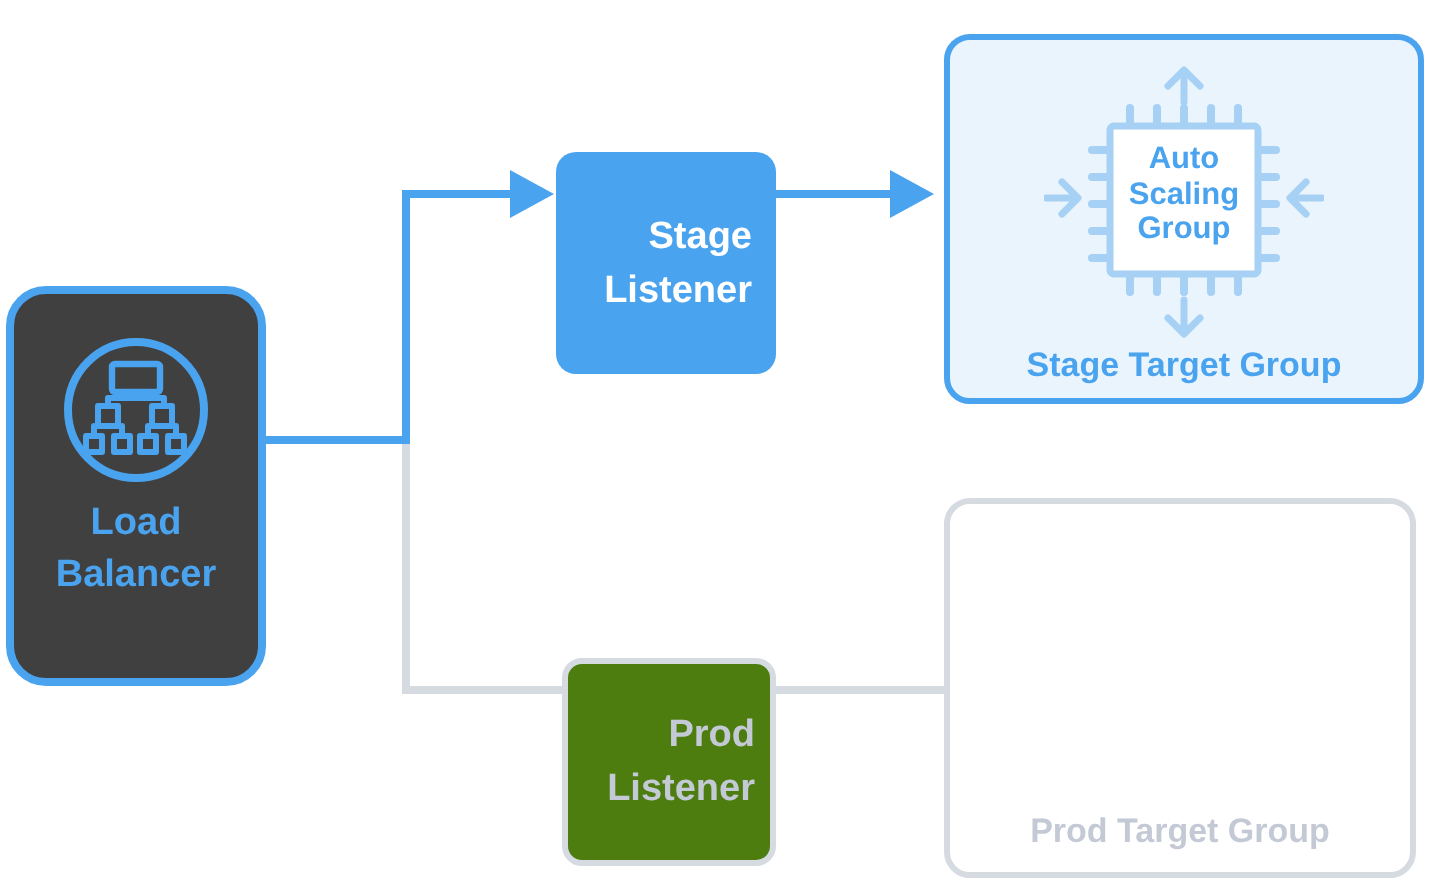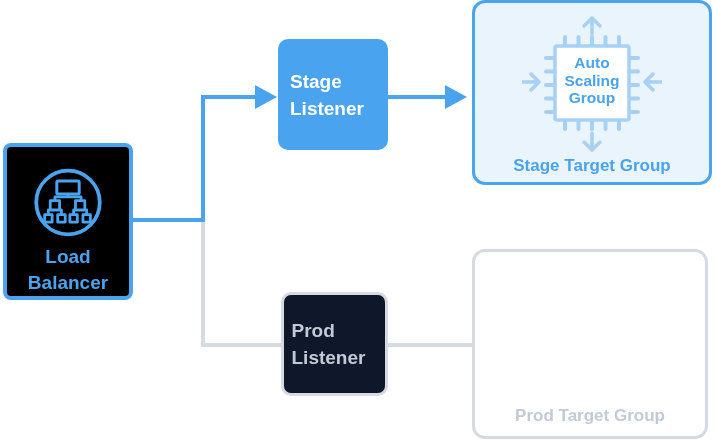--- a/index.html
+++ b/index.html
@@ -12,45 +12,45 @@
   .edge.blue{background:#4aa3ee;}
   .edge.gray{background:#d6dae1;}
   .arrowhead{
     position:absolute;width:0;height:0;
     border-top:12px solid transparent;border-bottom:12px solid transparent;
     border-left:22px solid #4aa3ee;
   }
   
   .node{position:absolute;box-sizing:border-box;}
   .node-lb{
-    left:3px;top:143px;width:130px;height:157px;
-    background:#000000;border:4px solid #4aa3ee;border-radius:8px;
+    left:3px;top:143px;width:130px;height:200px;
+    background:#404040;border:4px solid #4aa3ee;border-radius:20px;
     display:flex;flex-direction:column;align-items:center;padding-top:20px;
   }
   .node-lb .label{
     margin-top:6px;width:98px;text-align:center;
     color:#4aa3ee;font-size:19px;line-height:26px;font-weight:bold;
   }
   .listener{
-    display:flex;align-items:center;justify-content:center;text-align:left;
-    font-size:19px;line-height:27px;font-weight:bold;border-radius:10px;
+    display:flex;align-items:center;justify-content:center;text-align:right;
+    font-size:19px;line-height:27px;font-weight:bold;border-radius:10px;margin-top:37px;
   }
   .node-stage-listener{
     left:278px;top:39px;width:110px;height:111px;
     background:#4aa3ee;color:#ffffff;
   }
   .node-stage-listener .label{width:86px;}
   .node-prod-listener{
     left:281px;top:292px;width:107px;height:104px;
-    background:#0f172a;border:3px solid #d6dae1;color:#c4cad5;
+    background:#4d7c0f;border:3px solid #d6dae1;color:#c4cad5;
   }
   .node-prod-listener .label{width:86px;}
   .tg{border-radius:13px;}
   .node-stage-tg{
-    left:472px;top:0;width:240px;height:185px;
+    left:472px;top:17px;width:240px;height:185px;
     background:#eaf4fd;border:3px solid #4aa3ee;
   }
   .node-prod-tg{
     left:472px;top:249px;width:236px;height:190px;
     background:#ffffff;border:3px solid #d6dae1;
   }
   .tg-label{
     position:absolute;left:0;right:0;text-align:center;
     font-size:17px;font-weight:bold;
   }

